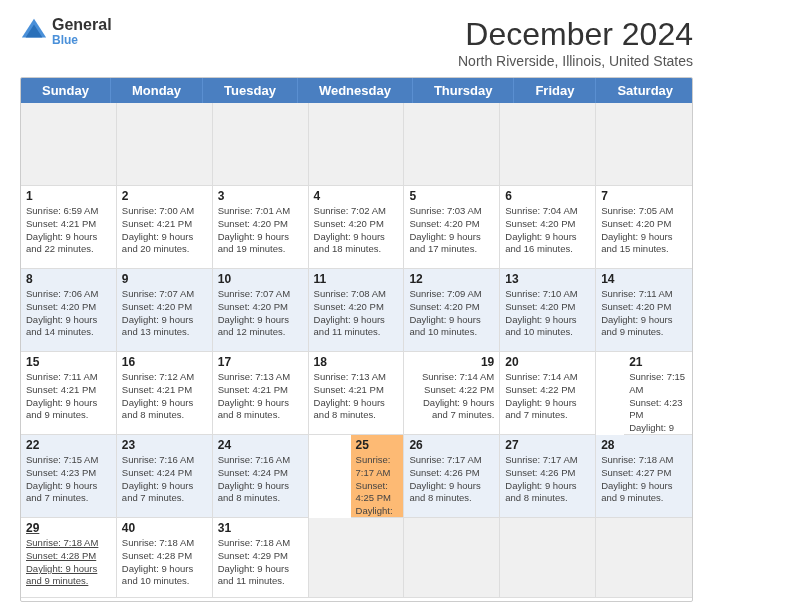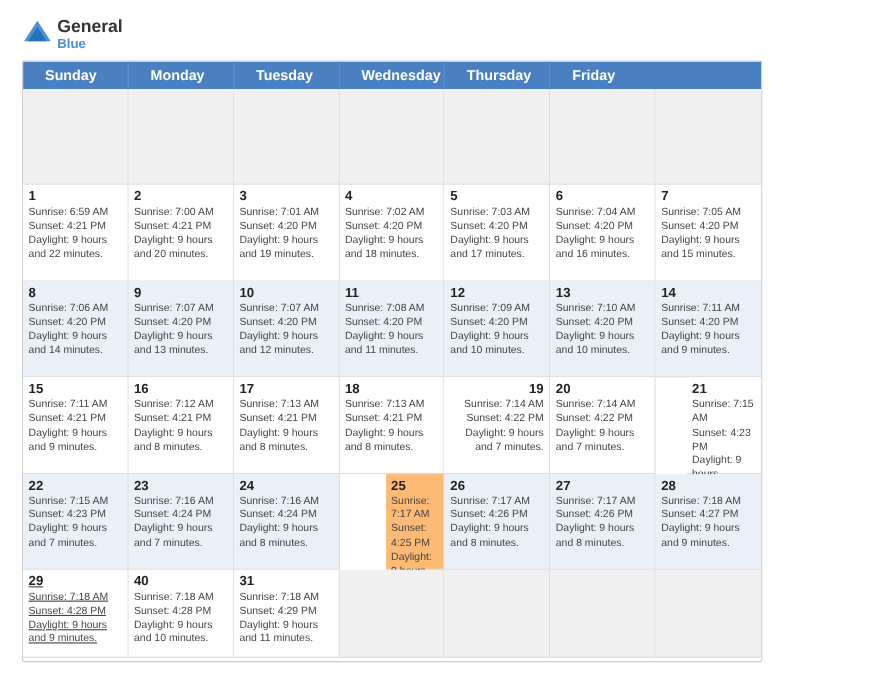--- a/index.html
+++ b/index.html
@@ -52,24 +52,23 @@
     }
     .cal-header {
       display: grid;
       grid-template-columns: repeat(7, 1fr);
       background: #4a7fc1;
     }
     .cal-header-cell {
       color: #fff;
       font-size: 13px;
       font-weight: bold;
-      padding: 5px 2px;
+      padding: 5px 21px;
       text-align: left;
       border-right: 1px solid #5a8fd1;
-      margin-left: 18px;
     }
     .cal-header-cell:last-child { border-right: none; }
     .cal-body {
       display: grid;
       grid-template-columns: repeat(7, 1fr);
       grid-template-rows: repeat(5, 1fr);
       height: calc(100% - 28px);
     }
     .cal-cell {
       border-right: 1px solid #ddd;
@@ -102,30 +101,35 @@
     <div class="logo">
       <svg class="logo-icon" viewBox="0 0 30 30" xmlns="http://www.w3.org/2000/svg">
         <polygon points="15,2 28,22 2,22" fill="#4a90d9"></polygon>
         <polygon points="15,8 24,22 6,22" fill="#2a70b9"></polygon>
       </svg>
       <div>
         <div style="font-size:16px;font-weight:bold;color:#333;line-height:1.1">General</div>
         <div style="font-size:12px;font-weight:bold;color:#4a90d9;line-height:1.1">Blue</div>
       </div>
     </div>
+    <div class="title-block">
+      <div class="main-title">December 2024</div>
+      <div class="subtitle">North Riverside, Illinois, United States</div>
+    </div>
   </div>
 
   <div class="calendar">
     <div class="cal-header">
     <div class="cal-header-cell">Sunday</div>
         <div class="cal-header-cell">Monday</div>
         <div class="cal-header-cell">Tuesday</div>
         <div class="cal-header-cell">Wednesday</div>
         <div class="cal-header-cell">Thursday</div>
         <div class="cal-header-cell">Friday</div>
+        <div class="cal-header-cell">Saturday</div>
       </div>
     <div class="cal-body">
     <div class="cal-cell" style="background: rgb(240, 240, 240);"></div>
         <div class="cal-cell" style="background: rgb(240, 240, 240);"></div>
         <div class="cal-cell" style="background: rgb(240, 240, 240);"></div>
         <div class="cal-cell" style="background: rgb(240, 240, 240);"></div>
         <div class="cal-cell" style="background: rgb(240, 240, 240);"></div>
         <div class="cal-cell" style="background: rgb(240, 240, 240);"></div>
         <div class="cal-cell" style="background: rgb(240, 240, 240);"></div>
         <div class="cal-cell" style="background: rgb(255, 255, 255);">

